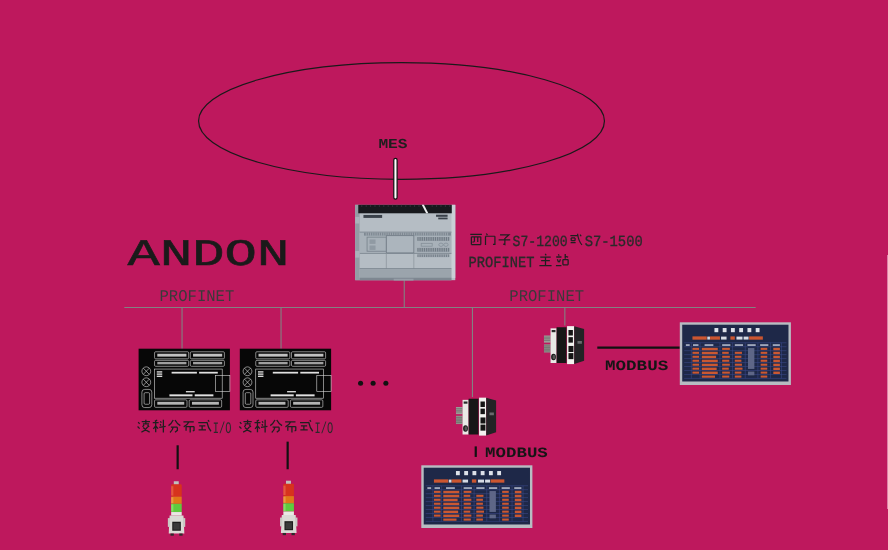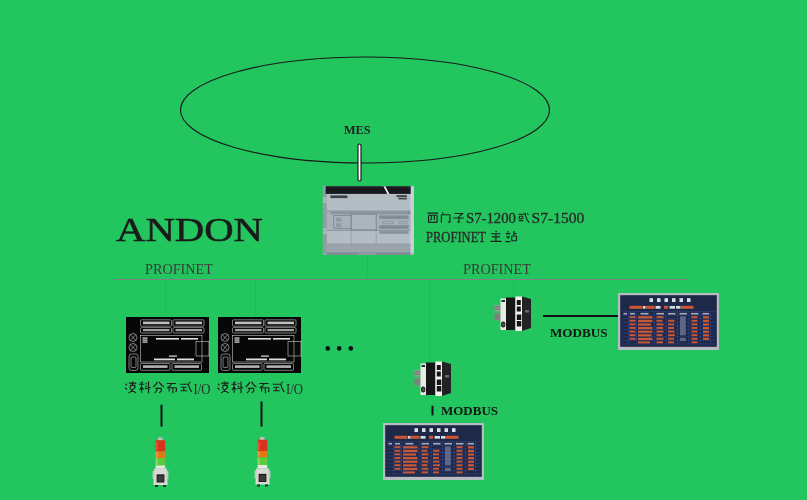--- a/index.html
+++ b/index.html
@@ -1,16 +1,16 @@
 <!DOCTYPE html>
 <html><head>
 <meta charset="utf-8">
 <style>
 html,body{margin:0;padding:0;background:#fff;}
-#stage{position:relative;width:807px;height:500px;background:#22c55e;overflow:hidden;font-family:Liberation Serif, serif;}
+#stage{position:relative;width:807px;height:500px;background:#be185d;overflow:hidden;font-family:Liberation Mono, monospace;}
 </style>
 </head>
 <body>
 <div id="stage">
 <svg width="807" height="500" viewBox="0 0 807 500" style="position:absolute;left:0;top:0;">
 <defs>
 
 <symbol id="g-xi" viewBox="0 0 100 100" overflow="visible">
           <path d="M8,13 H92 M16,30 V86 M16,30 H84 M84,30 V86 M16,86 H84 M38,30 V62 C38,66 30,68 24,68 M62,30 V68" stroke="#1f1f1f" stroke-width="8.8" fill="none"></path>
         </symbol>

